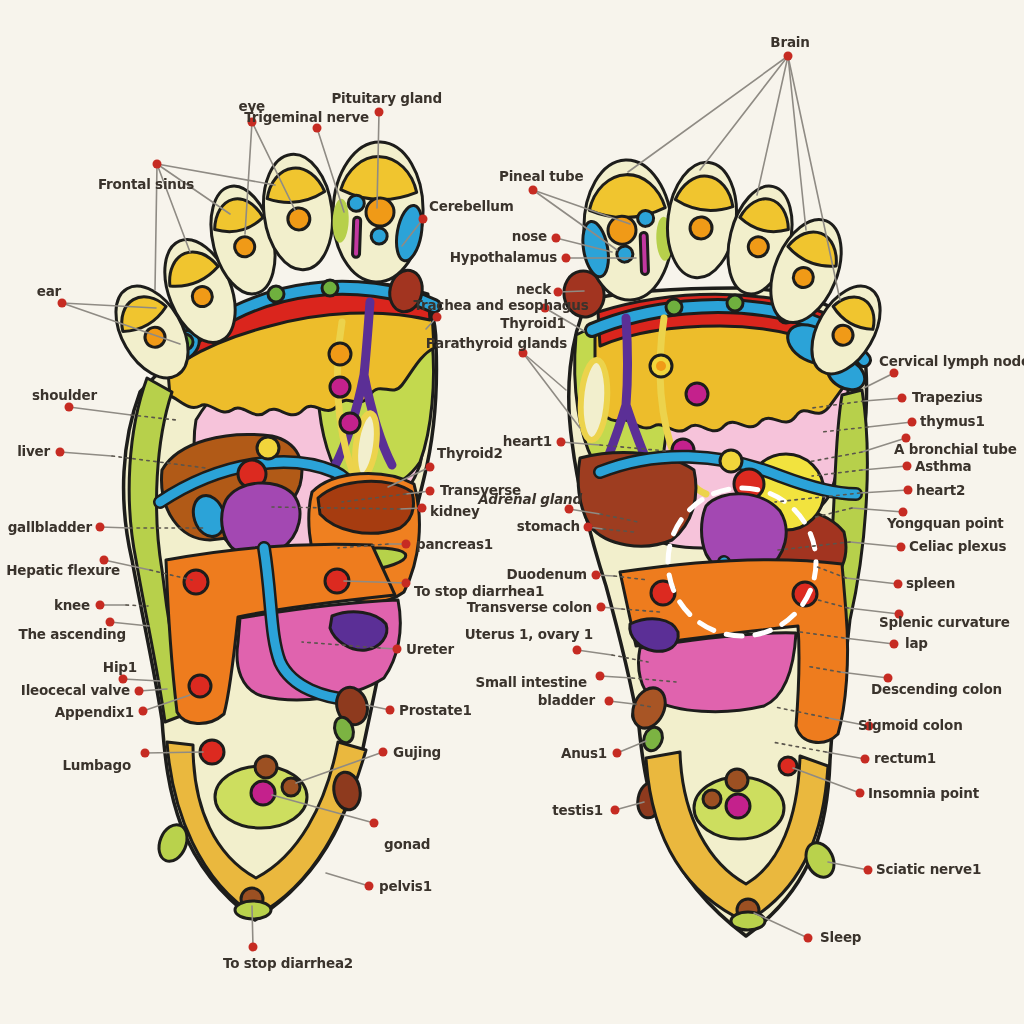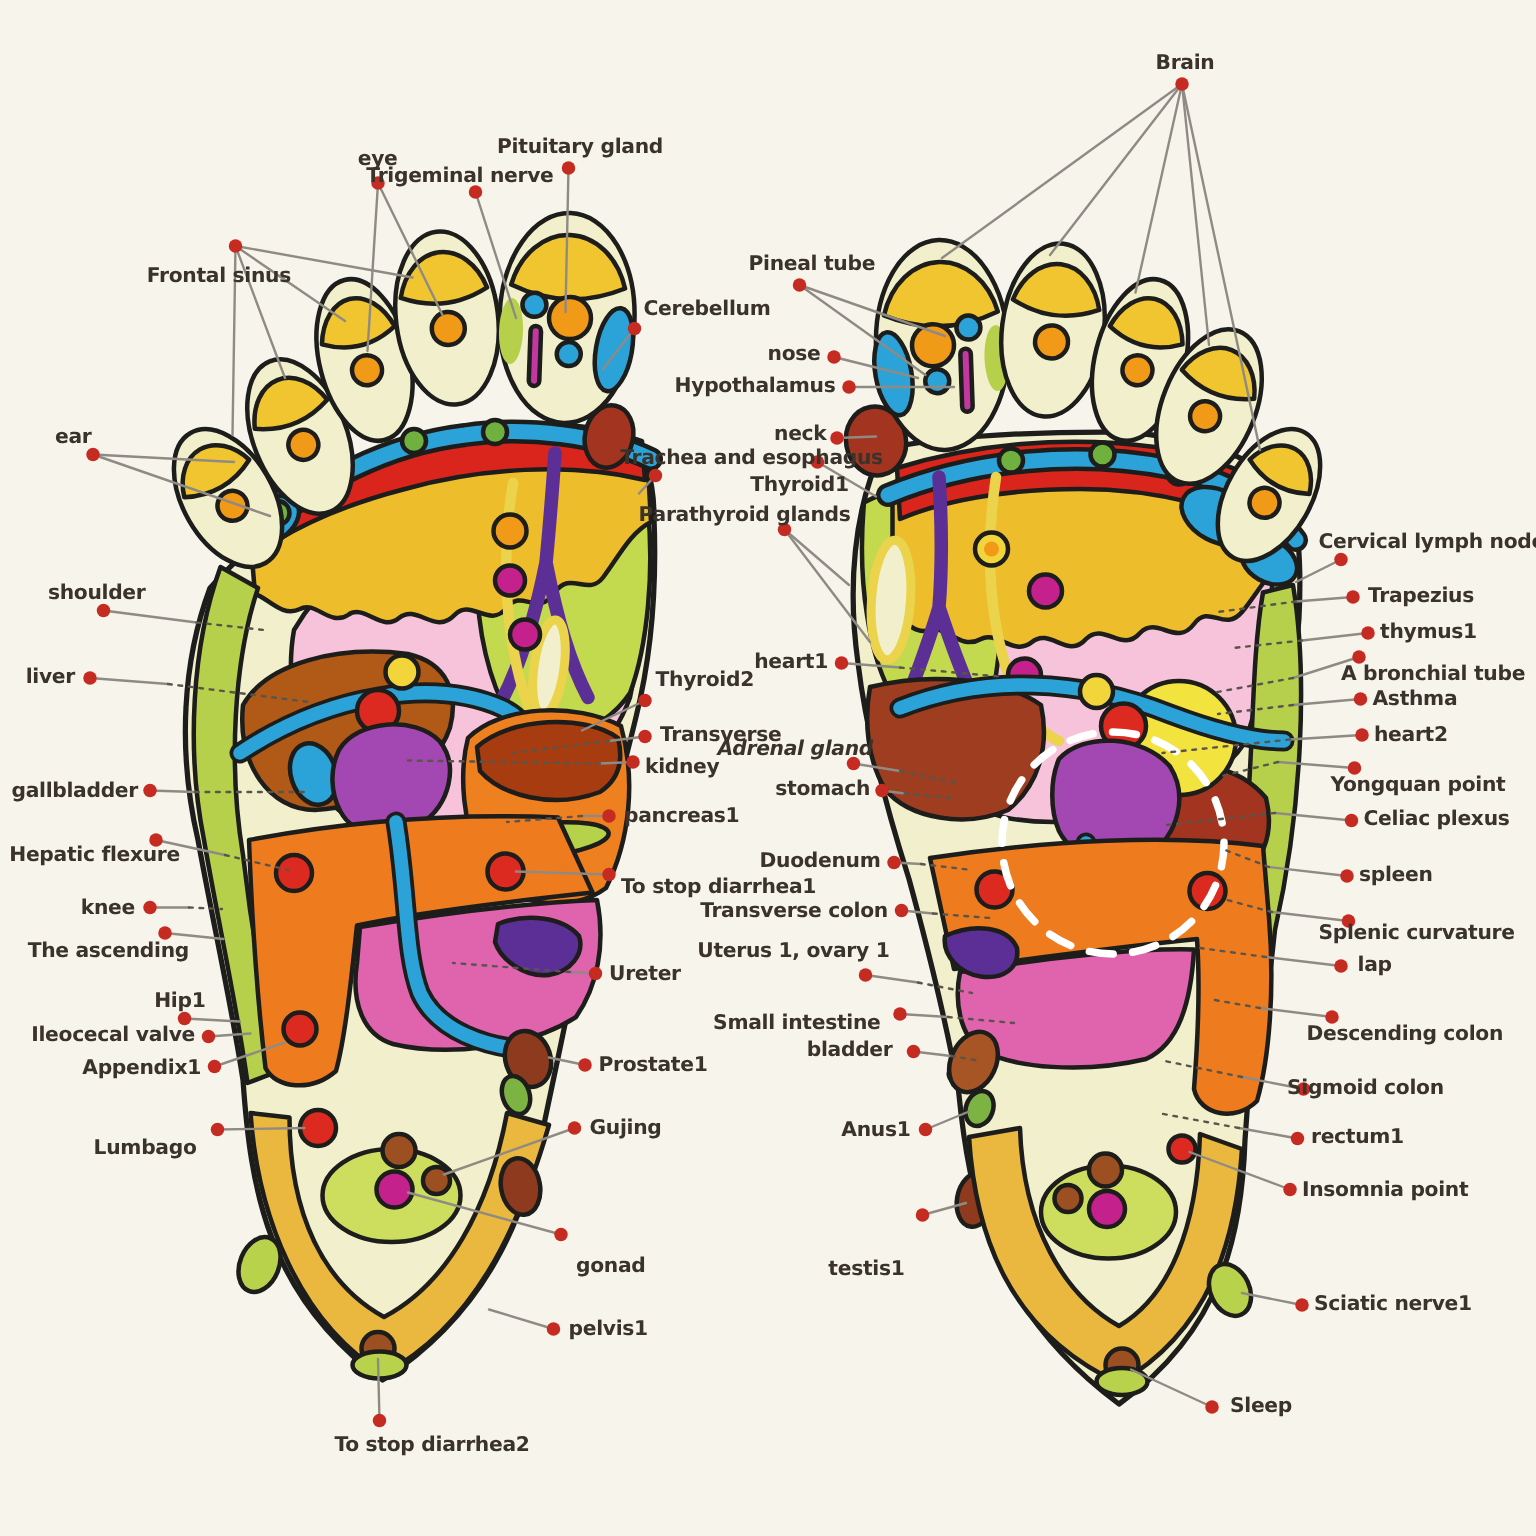--- a/index.html
+++ b/index.html
@@ -386,21 +386,21 @@
       <div class="label r" style="left: 570px; top: 343px;">Parathyroid glands</div>
       <div class="label r" style="left: 555px; top: 441px;">heart1</div>
       <div class="label r" style="left: 585px; top: 499px; font-style: italic;">Adrenal gland</div>
       <div class="label r" style="left: 583px; top: 526px;">stomach</div>
       <div class="label r" style="left: 590px; top: 574px;">Duodenum</div>
       <div class="label r" style="left: 595px; top: 607px;">Transverse colon</div>
       <div class="label r" style="left: 596px; top: 634px;">Uterus 1, ovary 1</div>
       <div class="label r" style="left: 590px; top: 682px; text-align: center;">Small intestine</div>
       <div class="label r" style="left: 598px; top: 700px;">bladder</div>
       <div class="label r" style="left: 610px; top: 753px;">Anus1</div>
-      <div class="label r" style="left: 606px; top: 810px; margin-top: 36px;">testis1</div>
+      <div class="label r" style="left: 606px; top: 810px;">testis1</div>
       <div class="label c" style="left: 790px; top: 42px;">Brain</div>
       <div class="label l" style="left: 877px; top: 361px;">Cervical lymph node1</div>
       <div class="label l" style="left: 910px; top: 397px;">Trapezius</div>
       <div class="label l" style="left: 918px; top: 421px;">thymus1</div>
       <div class="label l" style="left: 892px; top: 449px;">A bronchial tube</div>
       <div class="label l" style="left: 913px; top: 466px;">Asthma</div>
       <div class="label l" style="left: 914px; top: 490px;">heart2</div>
       <div class="label l" style="left: 885px; top: 523px;">Yongquan point</div>
       <div class="label l" style="left: 907px; top: 546px;">Celiac plexus</div>
       <div class="label l" style="left: 904px; top: 583px;">spleen</div>

